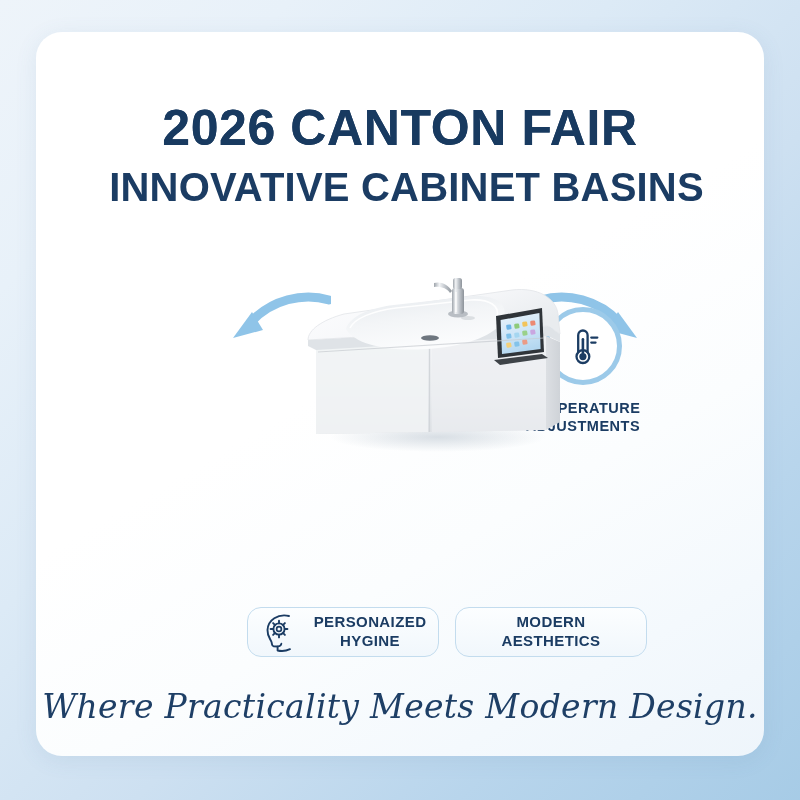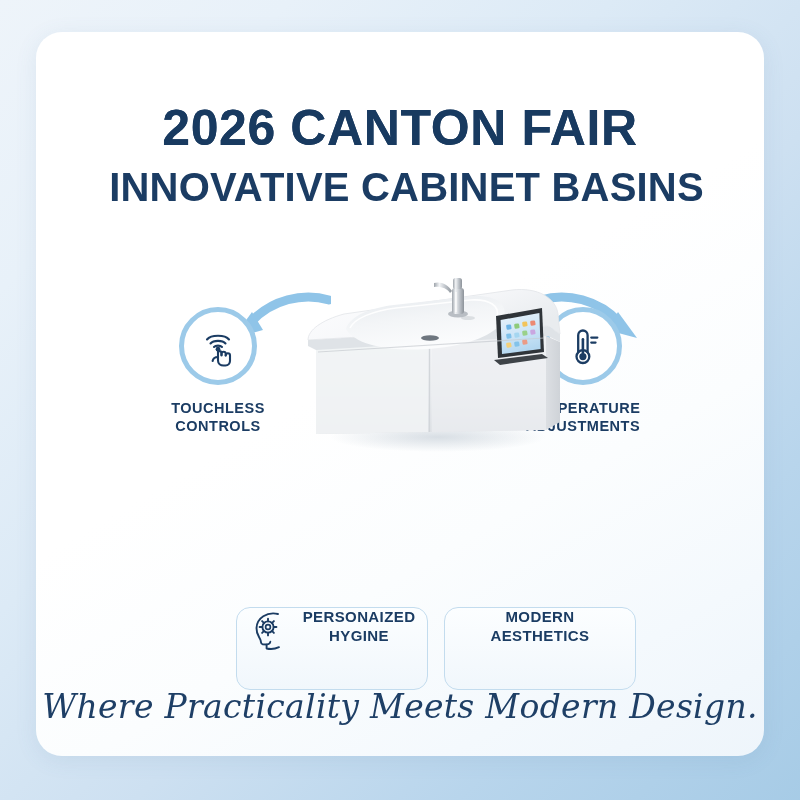--- a/index.html
+++ b/index.html
@@ -144,29 +144,30 @@
     font-size: 15.5px;
     font-weight: 700;
     letter-spacing: 0.5px;
     color: #1b3c63;
     text-transform: uppercase;
   }
 
   
   .badge {
     position: absolute;
-    height: 83px;
+    height: 50px;
     box-sizing: border-box;
     border: 1.6px solid #c3dcee;
     border-radius: 14px;
     background: linear-gradient(180deg, #fcfeff 0%, #f1f7fc 100%);
     display: flex;
-    align-items: flex-start;
+    align-items: center;
     justify-content: center;
     gap: 12px;
+    margin-left: 11px;
   }
   #badge-hygine  { left: 200px; top: 575px; width: 192px; }
   #badge-modern  { left: 408px; top: 575px; width: 192px; }
   .badge-label {
     font-size: 15px;
     font-weight: 700;
     letter-spacing: 0.4px;
     line-height: 1.25;
     color: #1b3c63;
     text-transform: uppercase;
@@ -202,47 +203,20 @@
     <svg class="arrow" id="arrow-left" width="112" height="62" viewBox="0 0 112 62">
       <path d="M110 10 C 84 2, 52 10, 32 32" fill="none" stroke="#8fc4e8" stroke-width="9" stroke-linecap="round"></path>
       <path d="M14 48 L 44 40 L 33 22 Z" fill="#8fc4e8"></path>
     </svg>
 
     <svg class="arrow" id="arrow-right" width="112" height="62" viewBox="0 0 112 62">
       <path d="M2 10 C 28 2, 60 10, 80 32" fill="none" stroke="#8fc4e8" stroke-width="9" stroke-linecap="round"></path>
       <path d="M98 48 L 68 40 L 79 22 Z" fill="#8fc4e8"></path>
     </svg>
 
-    <div class="feature" id="feature-left">
-      <div class="feature-circle">
-        <svg width="44" height="44" viewBox="0 0 44 44">
-          <g fill="none" stroke="#1b3c63" stroke-width="2.1" stroke-linecap="round">
-            <path d="M11 15.5 C 15 10.5, 29 10.5, 33 15.5"></path>
-            <path d="M14.5 19.5 C 17.5 16, 26.5 16, 29.5 19.5"></path>
-            <path d="M18 23 C 19.6 21.2, 24.4 21.2, 26 23"></path>
-          </g>
-          <g fill="none" stroke="#1b3c63" stroke-width="2.1" stroke-linejoin="round" stroke-linecap="round">
-            <path d="M22 25.5 L22 33"></path>
-            <path d="M22 33 L22 36.5 C 22 39.5, 24.5 41.5, 27.5 41.5 L29.5 41.5
-                     C 32.2 41.5, 34 39.4, 34 36.8 L34 31.5
-                     C 34 30.2, 33 29.3, 31.8 29.3 C 30.6 29.3, 29.7 30.2, 29.7 31.5"></path>
-            <path d="M29.7 31.5 L29.7 29.8 C 29.7 28.6, 28.8 27.7, 27.6 27.7
-                     C 26.4 27.7, 25.5 28.6, 25.5 29.8 L25.5 31.5"></path>
-            <path d="M25.5 31 L25.5 29.2 C 25.5 28, 24.6 27.1, 23.4 27.1
-                     C 22.5 27.1, 22 27.6, 22 28.2"></path>
-            <path d="M22 33 C 19 33, 17 35, 16.6 37"></path>
-          </g>
-          <circle cx="22" cy="25.2" r="2.4" fill="#1b3c63"></circle>
-        </svg>
-      </div>
-      <div class="feature-label">
-        <div>TOUCHLESS</div>
-        <div>CONTROLS</div>
-      </div>
-    </div>
 
     <div class="feature" id="feature-right">
       <div class="feature-circle">
         <svg width="44" height="44" viewBox="0 0 44 44">
           <path d="M17.2 28.2 L17.2 11.2 C 17.2 8.6, 19.3 6.5, 21.9 6.5
                    C 24.5 6.5, 26.6 8.6, 26.6 11.2 L26.6 28.2" fill="none" stroke="#1b3c63" stroke-width="2.3" stroke-linecap="round"></path>
           <circle cx="21.9" cy="32.6" r="6.4" fill="none" stroke="#1b3c63" stroke-width="2.3"></circle>
           <circle cx="21.9" cy="32.6" r="3.6" fill="#1b3c63"></circle>
           <rect x="20.6" y="14" width="2.6" height="16" rx="1.3" fill="#1b3c63"></rect>
           <g stroke="#1b3c63" stroke-width="2.1" stroke-linecap="round">

